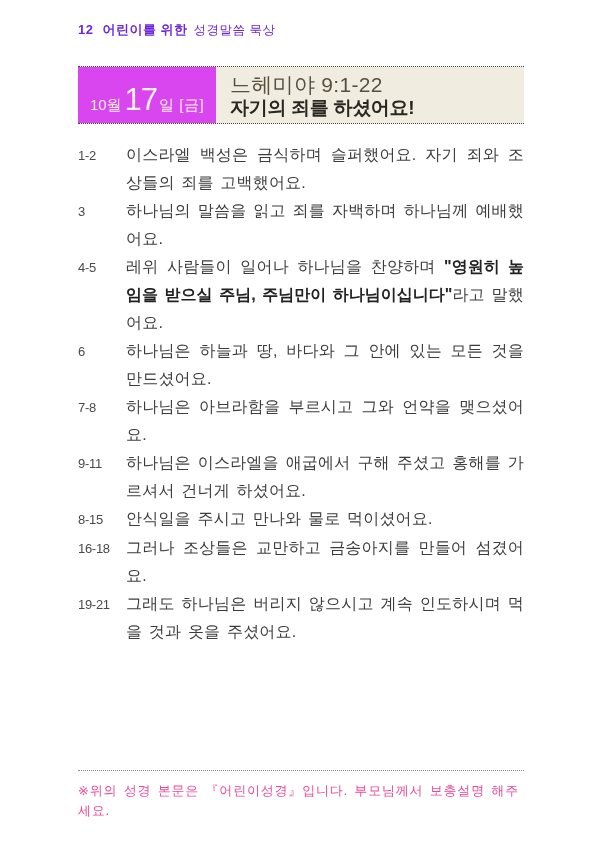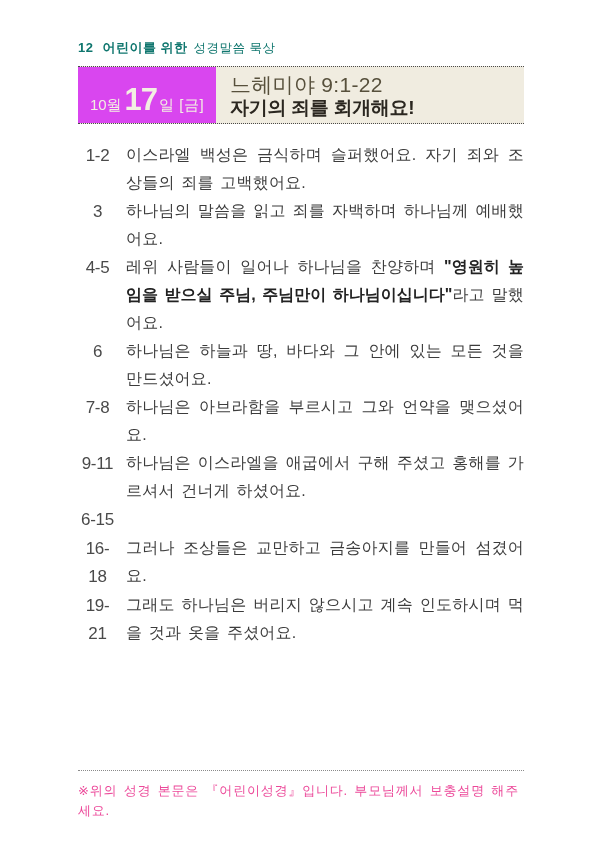--- a/index.html
+++ b/index.html
@@ -7,22 +7,22 @@
   body {
     background:#ffffff;
     font-family:"Liberation Sans","DejaVu Sans",sans-serif;
     color:#3c3c3c;
     position:relative;
   }
   .page { position:absolute; inset:0; width:600px; height:850px; background:#fff; overflow:hidden; }
 
   
   .running-head {
-    position:absolute; left:78px; top:39px; width:446px;
-    font-size:13px; color:#0f766e; letter-spacing:0.5px;
+    position:absolute; left:78px; top:21px; width:446px;
+    font-size:13px; color:#6d28d9; letter-spacing:0.5px;
     white-space:nowrap;
   }
   .running-head .pnum { font-weight:bold; margin-right:9px; }
   .running-head .rh-strong { font-weight:bold; margin-right:6px; }
   .running-head .rh-light { font-weight:normal; font-size:12.5px; }
 
   
   .header-band {
     position:absolute; left:78px; top:66px; width:446px; height:58px;
     display:flex;
@@ -32,38 +32,38 @@
   }
   .date-box {
     width:138px; height:100%;
     background:#d946ef;
     color:#f3efe2;
     display:flex; align-items:baseline; justify-content:center;
     padding-top:15px;
     flex-shrink:0;
   }
   .date-box .d-month { font-size:15px; margin-right:3px; }
-  .date-box .d-day   { font-size:31px; font-weight:bold; letter-spacing:-1px; }
+  .date-box .d-day   { font-size:31px; font-weight:normal; letter-spacing:-1px; }
   .date-box .d-rest  { font-size:15px; margin-left:2px; letter-spacing:0.5px; }
   .header-right { flex:1; padding:8px 0 0 14px; }
   .scripture-ref {
     font-size:21px; line-height:20px; color:#57503c; letter-spacing:0.3px;
   }
   .lesson-title {
     font-size:19px; line-height:24px; font-weight:bold; color:#2b2720;
     letter-spacing:-0.3px; margin-top:1px;
   }
 
   
   .verses { position:absolute; left:78px; top:141px; width:446px; }
   .verse-row { display:flex; align-items:flex-start; }
   .vnum {
     width:48px; flex-shrink:0;
-    text-align:center; padding-right:9px; padding-top:1px;
-    font-size:17px; line-height:28px; color:#4a4a4a;
+    text-align:left; padding-right:9px; padding-top:1px;
+    font-size:13px; line-height:28px; color:#4a4a4a;
     letter-spacing:-0.3px;
   }
   .vtext {
     flex:1;
     font-size:16px; line-height:28px;
     color:#3c3c3c;
     text-align:justify;
     word-spacing:2px;
     letter-spacing:0.2px;
   }
@@ -90,21 +90,21 @@
   </div>
 
   <div class="header-band">
     <div class="date-box">
       <span class="d-month">10월</span>
       <span class="d-day">17</span>
       <span class="d-rest">일 [금]</span>
     </div>
     <div class="header-right">
       <div class="scripture-ref">느헤미야 9:1-22</div>
-      <div class="lesson-title">자기의 죄를 회개해요!</div>
+      <div class="lesson-title">자기의 죄를 하셨어요!</div>
     </div>
   </div>
 
   <div class="verses">
 
     <div class="verse-row">
       <span class="vnum">1-2</span>
       <p class="vtext">이스라엘 백성은 금식하며 슬퍼했어요. 자기 죄와 조상들의 죄를 고백했어요.</p>
     </div>
 
@@ -128,21 +128,22 @@
       <p class="vtext">하나님은 아브라함을 부르시고 그와 언약을 맺으셨어요.</p>
     </div>
 
     <div class="verse-row">
       <span class="vnum">9-11</span>
       <p class="vtext">하나님은 이스라엘을 애굽에서 구해 주셨고 홍해를 가르셔서 건너게 하셨어요.</p>
     </div>
 
 
     <div class="verse-row">
-      <span class="vnum">6-15</span>
+      <span class="vnum">8-15</span>
+      <p class="vtext">안식일을 주시고 만나와 물로 먹이셨어요.</p>
     </div>
 
     <div class="verse-row">
       <span class="vnum">16-18</span>
       <p class="vtext">그러나 조상들은 교만하고 금송아지를 만들어 섬겼어요.</p>
     </div>
 
     <div class="verse-row">
       <span class="vnum">19-21</span>
       <p class="vtext">그래도 하나님은 버리지 않으시고 계속 인도하시며 먹을 것과 옷을 주셨어요.</p>

